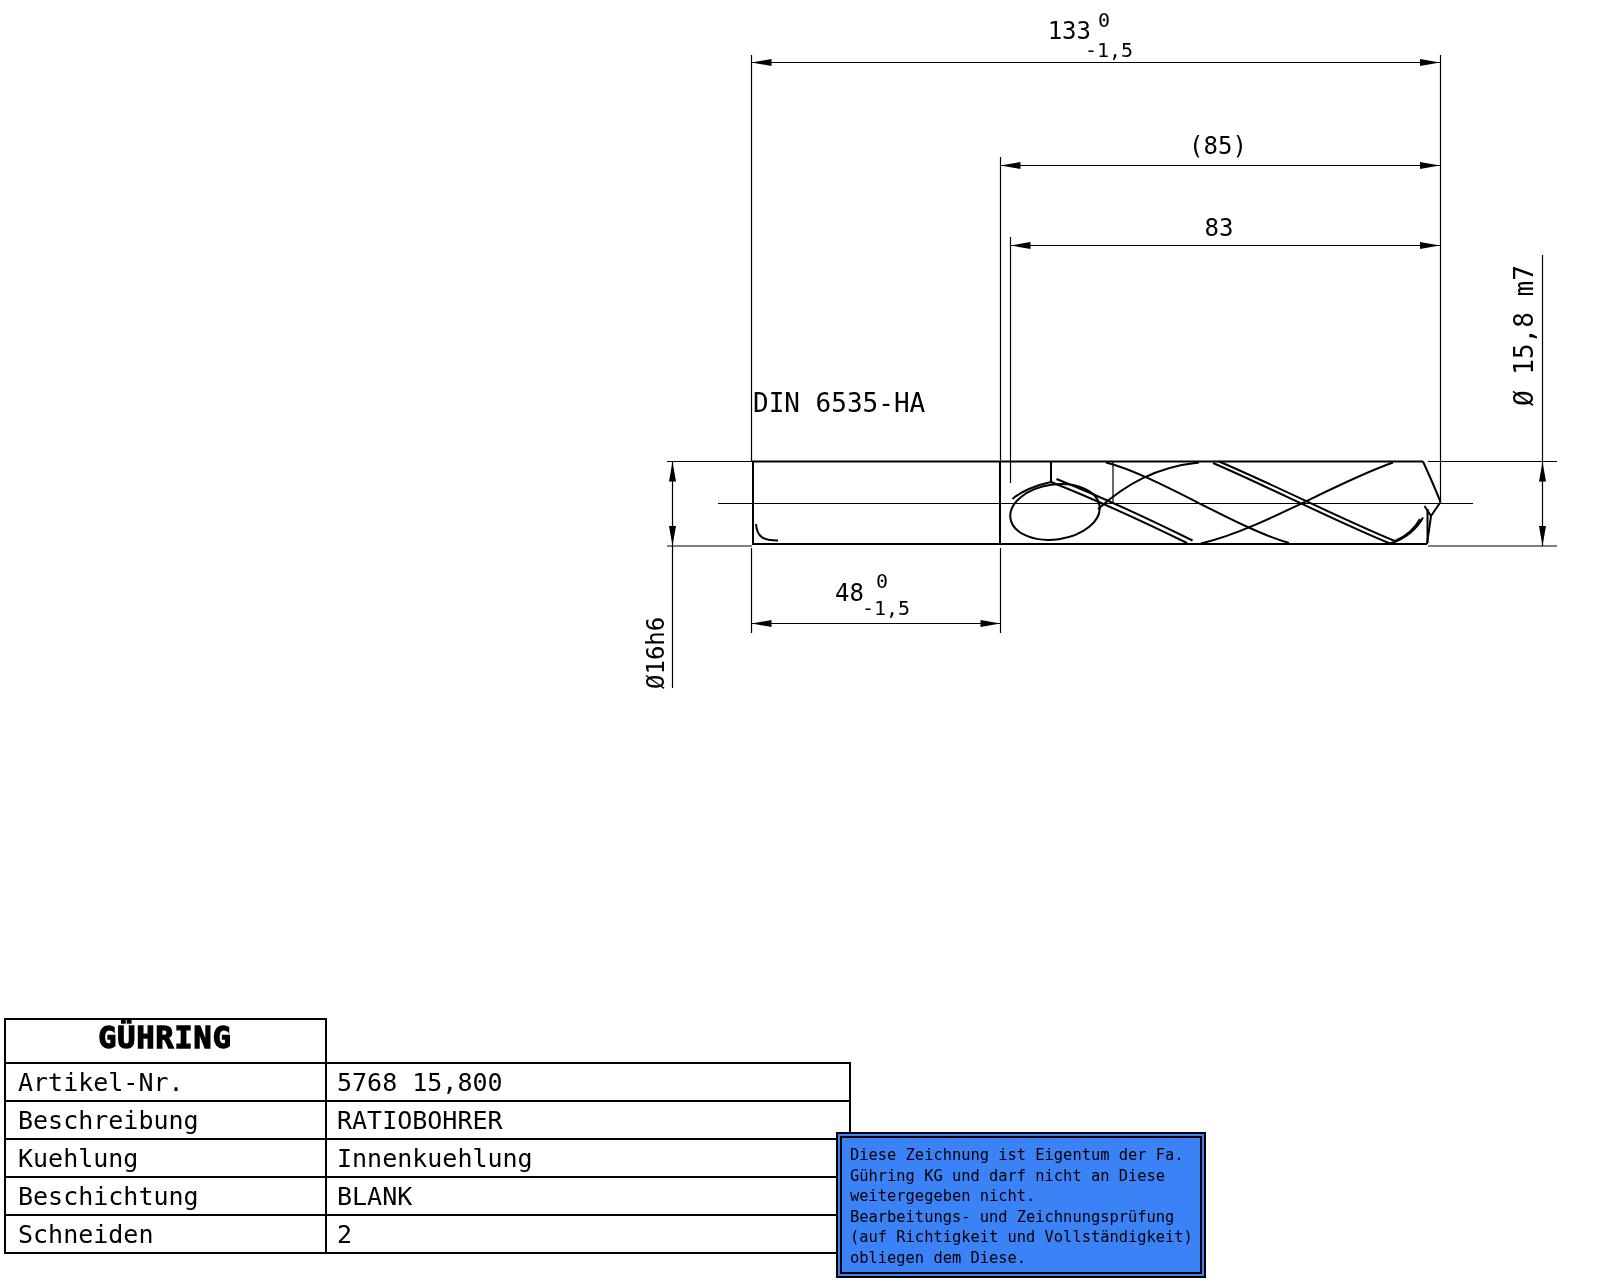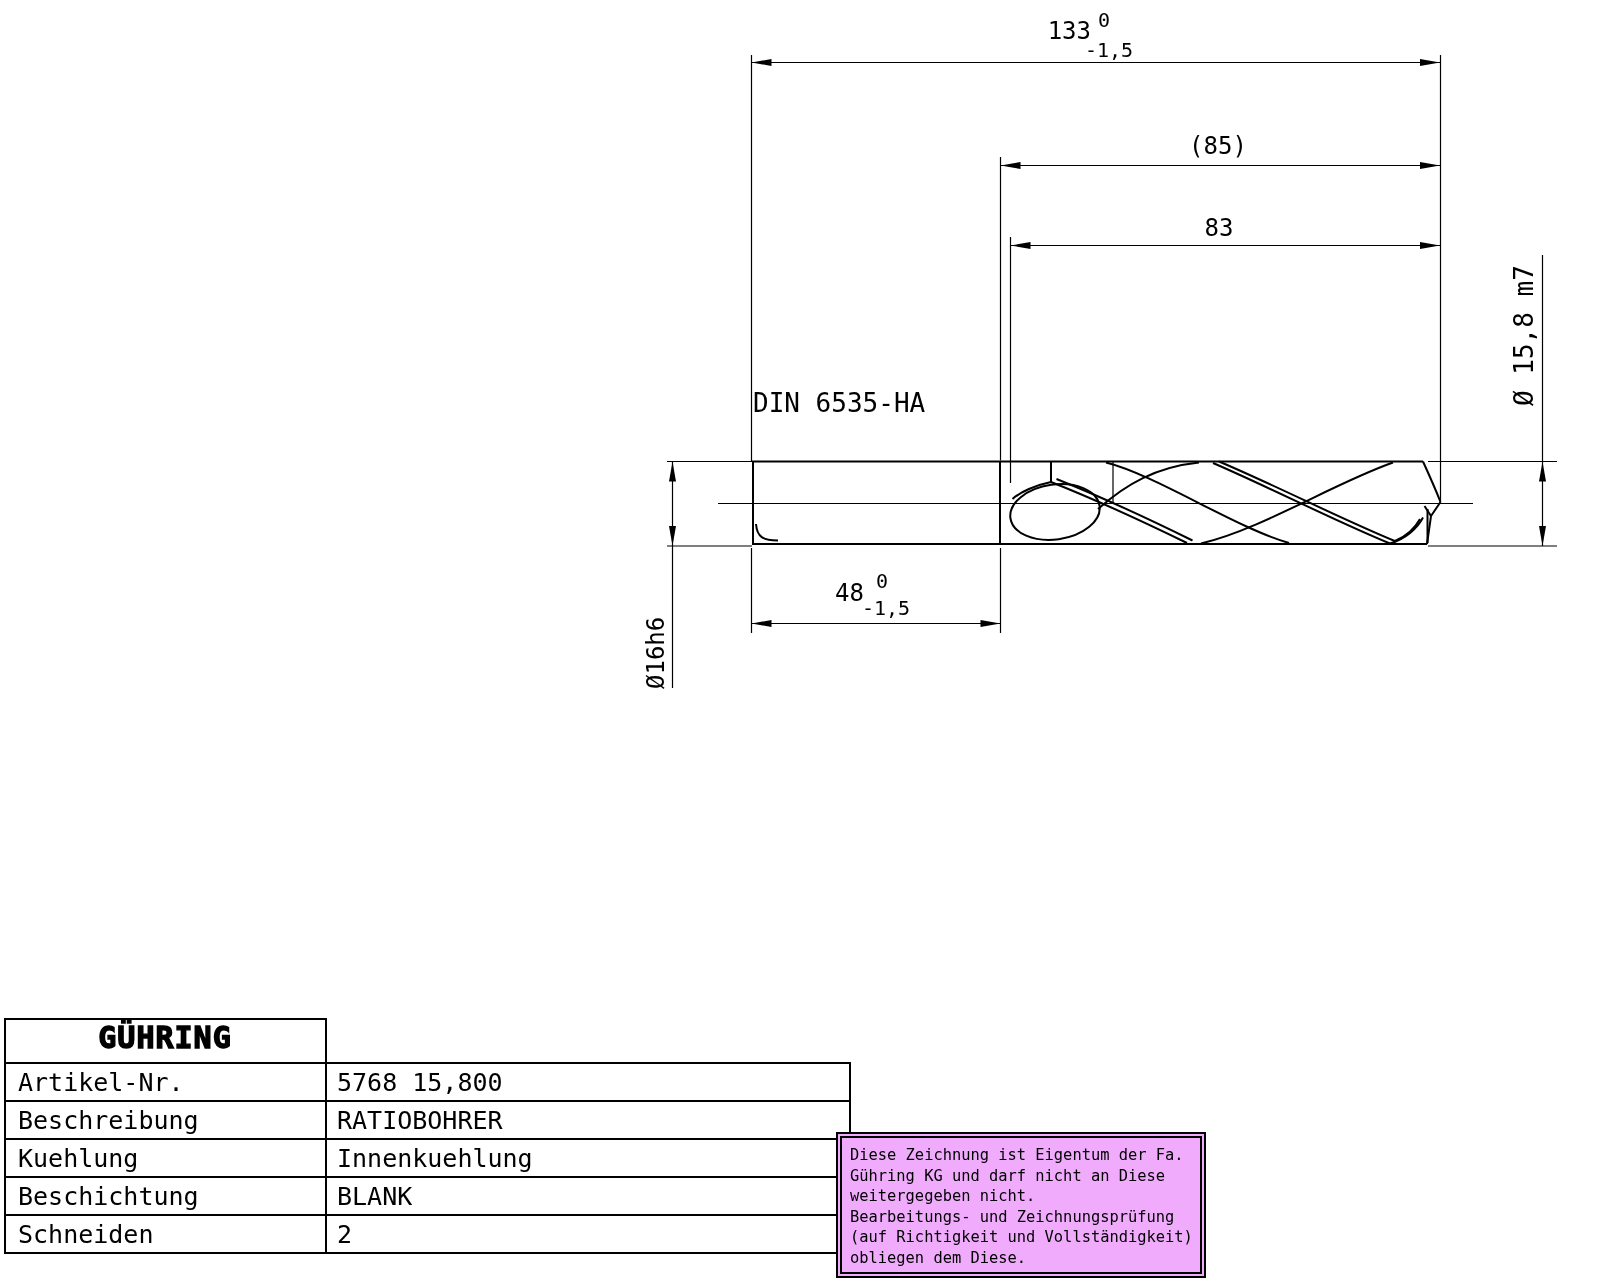--- a/index.html
+++ b/index.html
@@ -10,21 +10,21 @@
   .t{stroke:#000;stroke-width:1.2;fill:none;}
   .ar{fill:#000;stroke:none;}
   
   #titleblock{position:absolute;left:4px;top:1018px;border-collapse:collapse;table-layout:fixed;}
   #titleblock td{border:2px solid #000;font-size:25px;white-space:nowrap;overflow:hidden;background:#fff;}
   #titleblock td.lbl{width:307px;height:36px;padding:0 0 0 12px;}
   #titleblock td.val{width:512px;height:36px;padding:0 0 0 10px;}
   #titleblock td.logo-cell{height:40px;text-align:center;vertical-align:middle;padding:0;}
   #titleblock td.ghost{border:none;background:transparent;}
   
-  #notice{position:absolute;left:836px;top:1132px;width:370px;height:146px;border:2px solid #000;box-sizing:border-box;background:#f0abfc;}
+  #notice{position:absolute;left:836px;top:1132px;width:370px;height:146px;border:2px solid #000;box-sizing:border-box;background:#3b82f6;}
   #notice .inner{position:absolute;left:2px;top:2px;right:2px;bottom:2px;border:2px solid #000;box-sizing:border-box;padding:7px 5px 0 8px;}
   #notice .line{font-size:15.4px;line-height:20.6px;white-space:pre;}
 </style>
 </head>
 <body>
 
 <svg id="drawing" width="1600" height="1010" viewBox="0 0 1600 1010" xmlns="http://www.w3.org/2000/svg">
 
   <path class="t" d="M718,503.5 H1473"></path>
 

